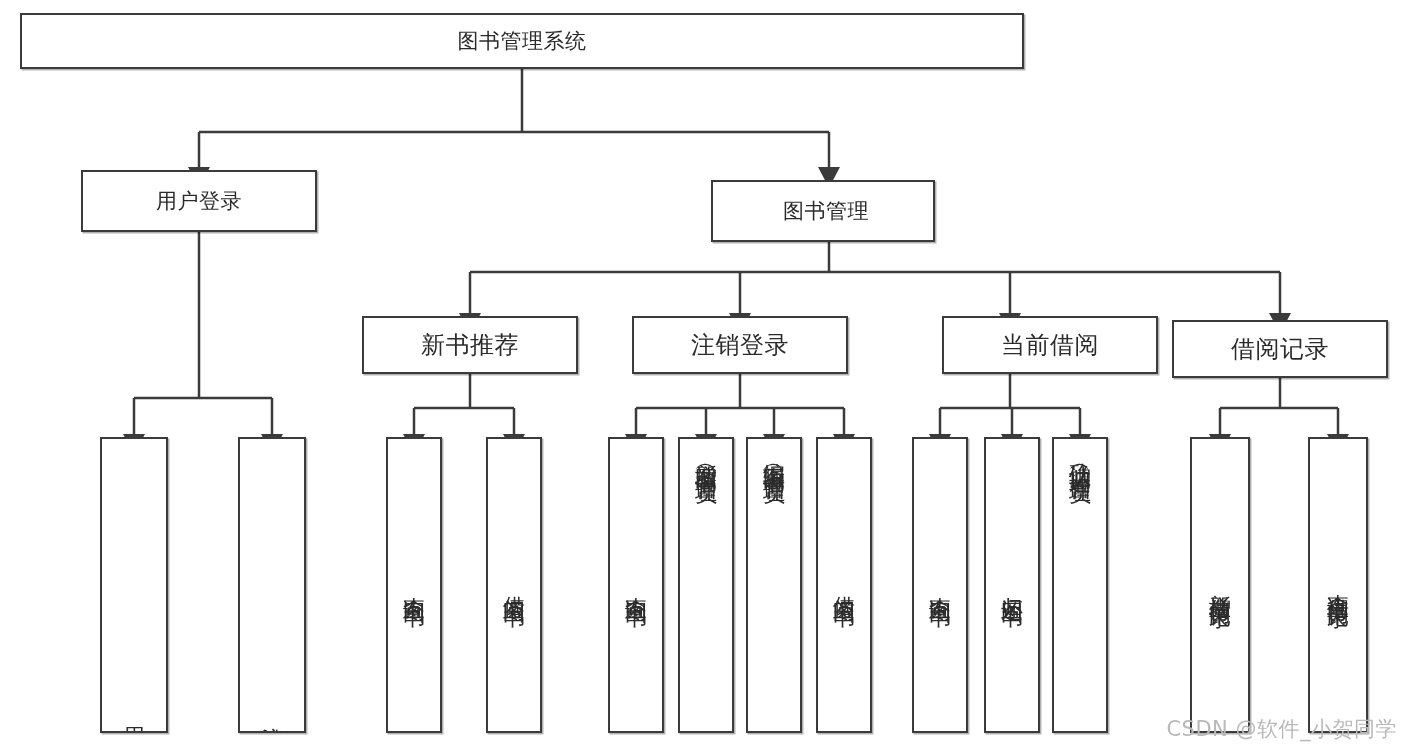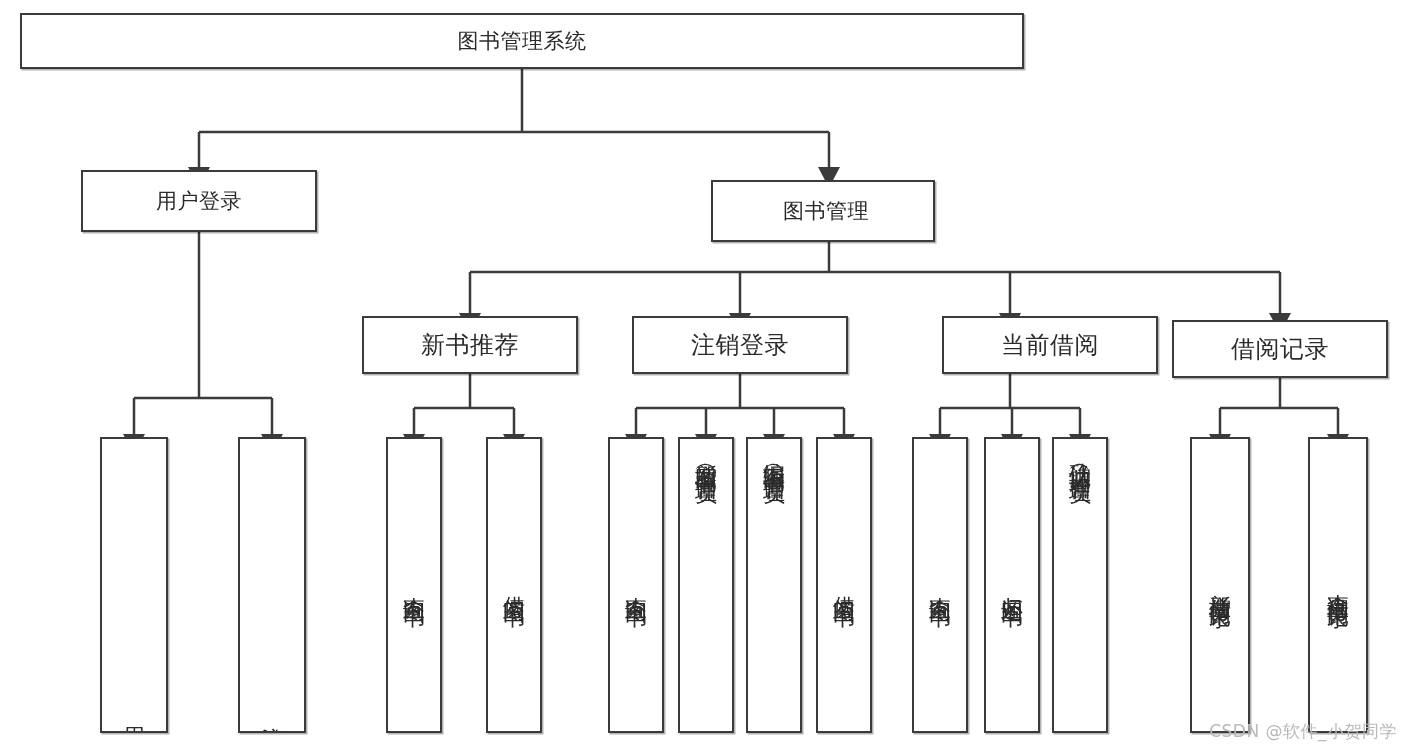--- a/index.html
+++ b/index.html
@@ -64,21 +64,21 @@
     padding-bottom: 10px;
   }
   .node-leaf.align-top {
     align-items: flex-start;
     padding-top: 6px;
   }
   .watermark {
     position: absolute;
     right: 8px;
     bottom: 4px;
-    font-size: 17px;
+    font-size: 21px;
     color: #b9b9b9;
     white-space: nowrap;
     letter-spacing: 0.5px;
   }
 </style>
 </head>
 <body>
 
 <div id="diagram-root">
 

